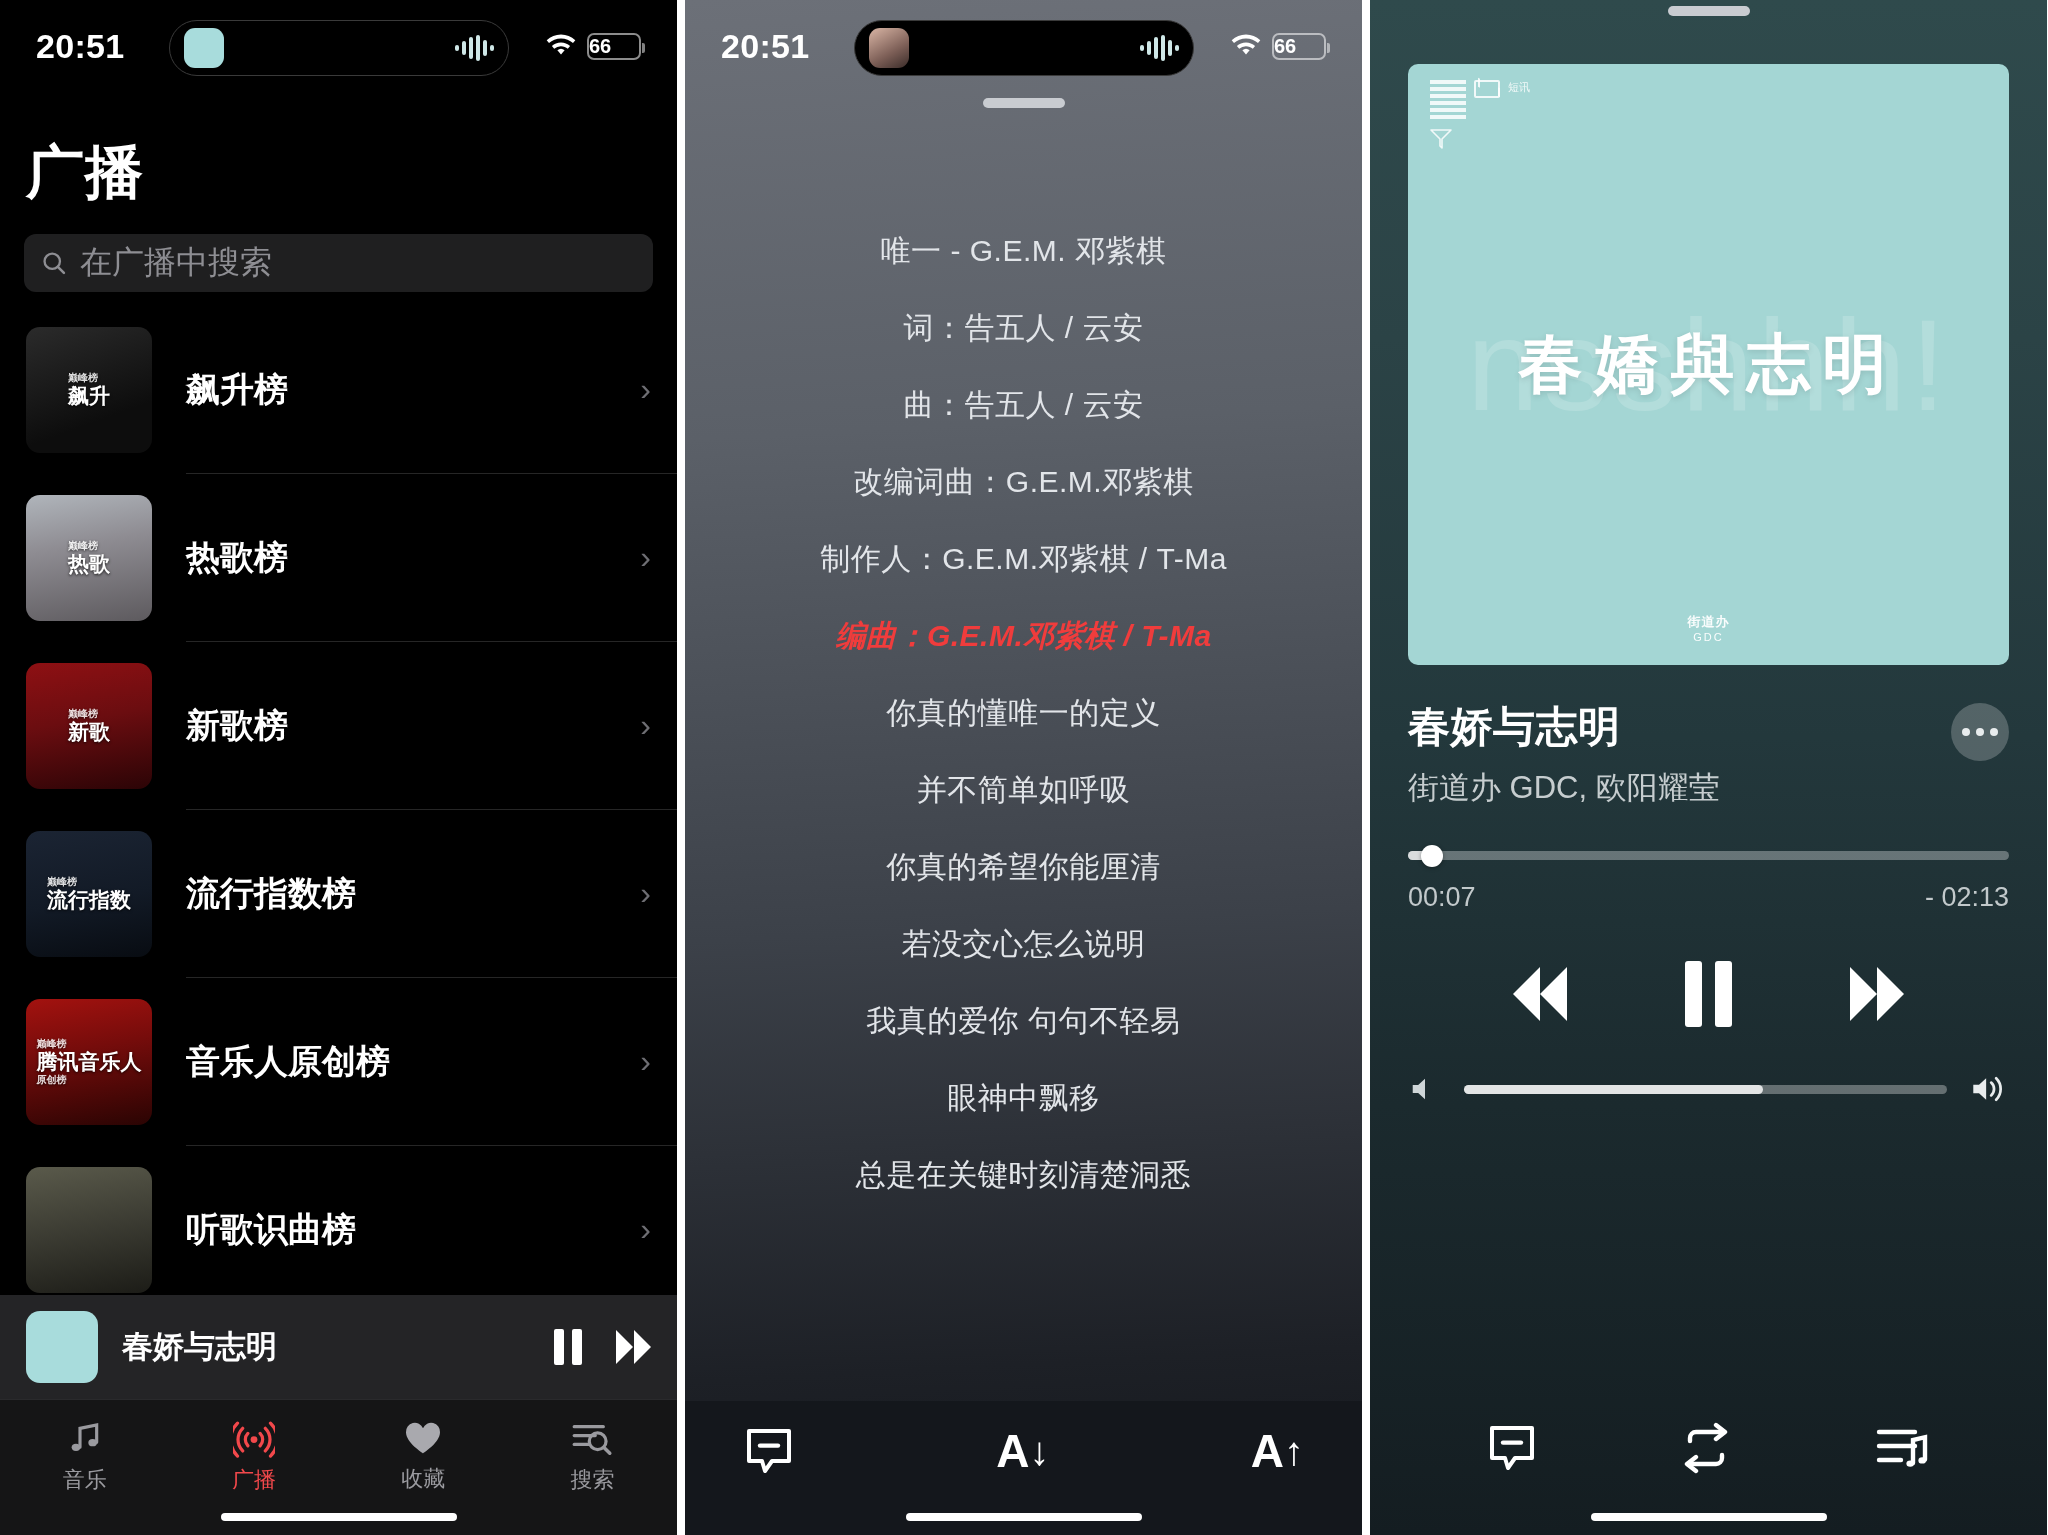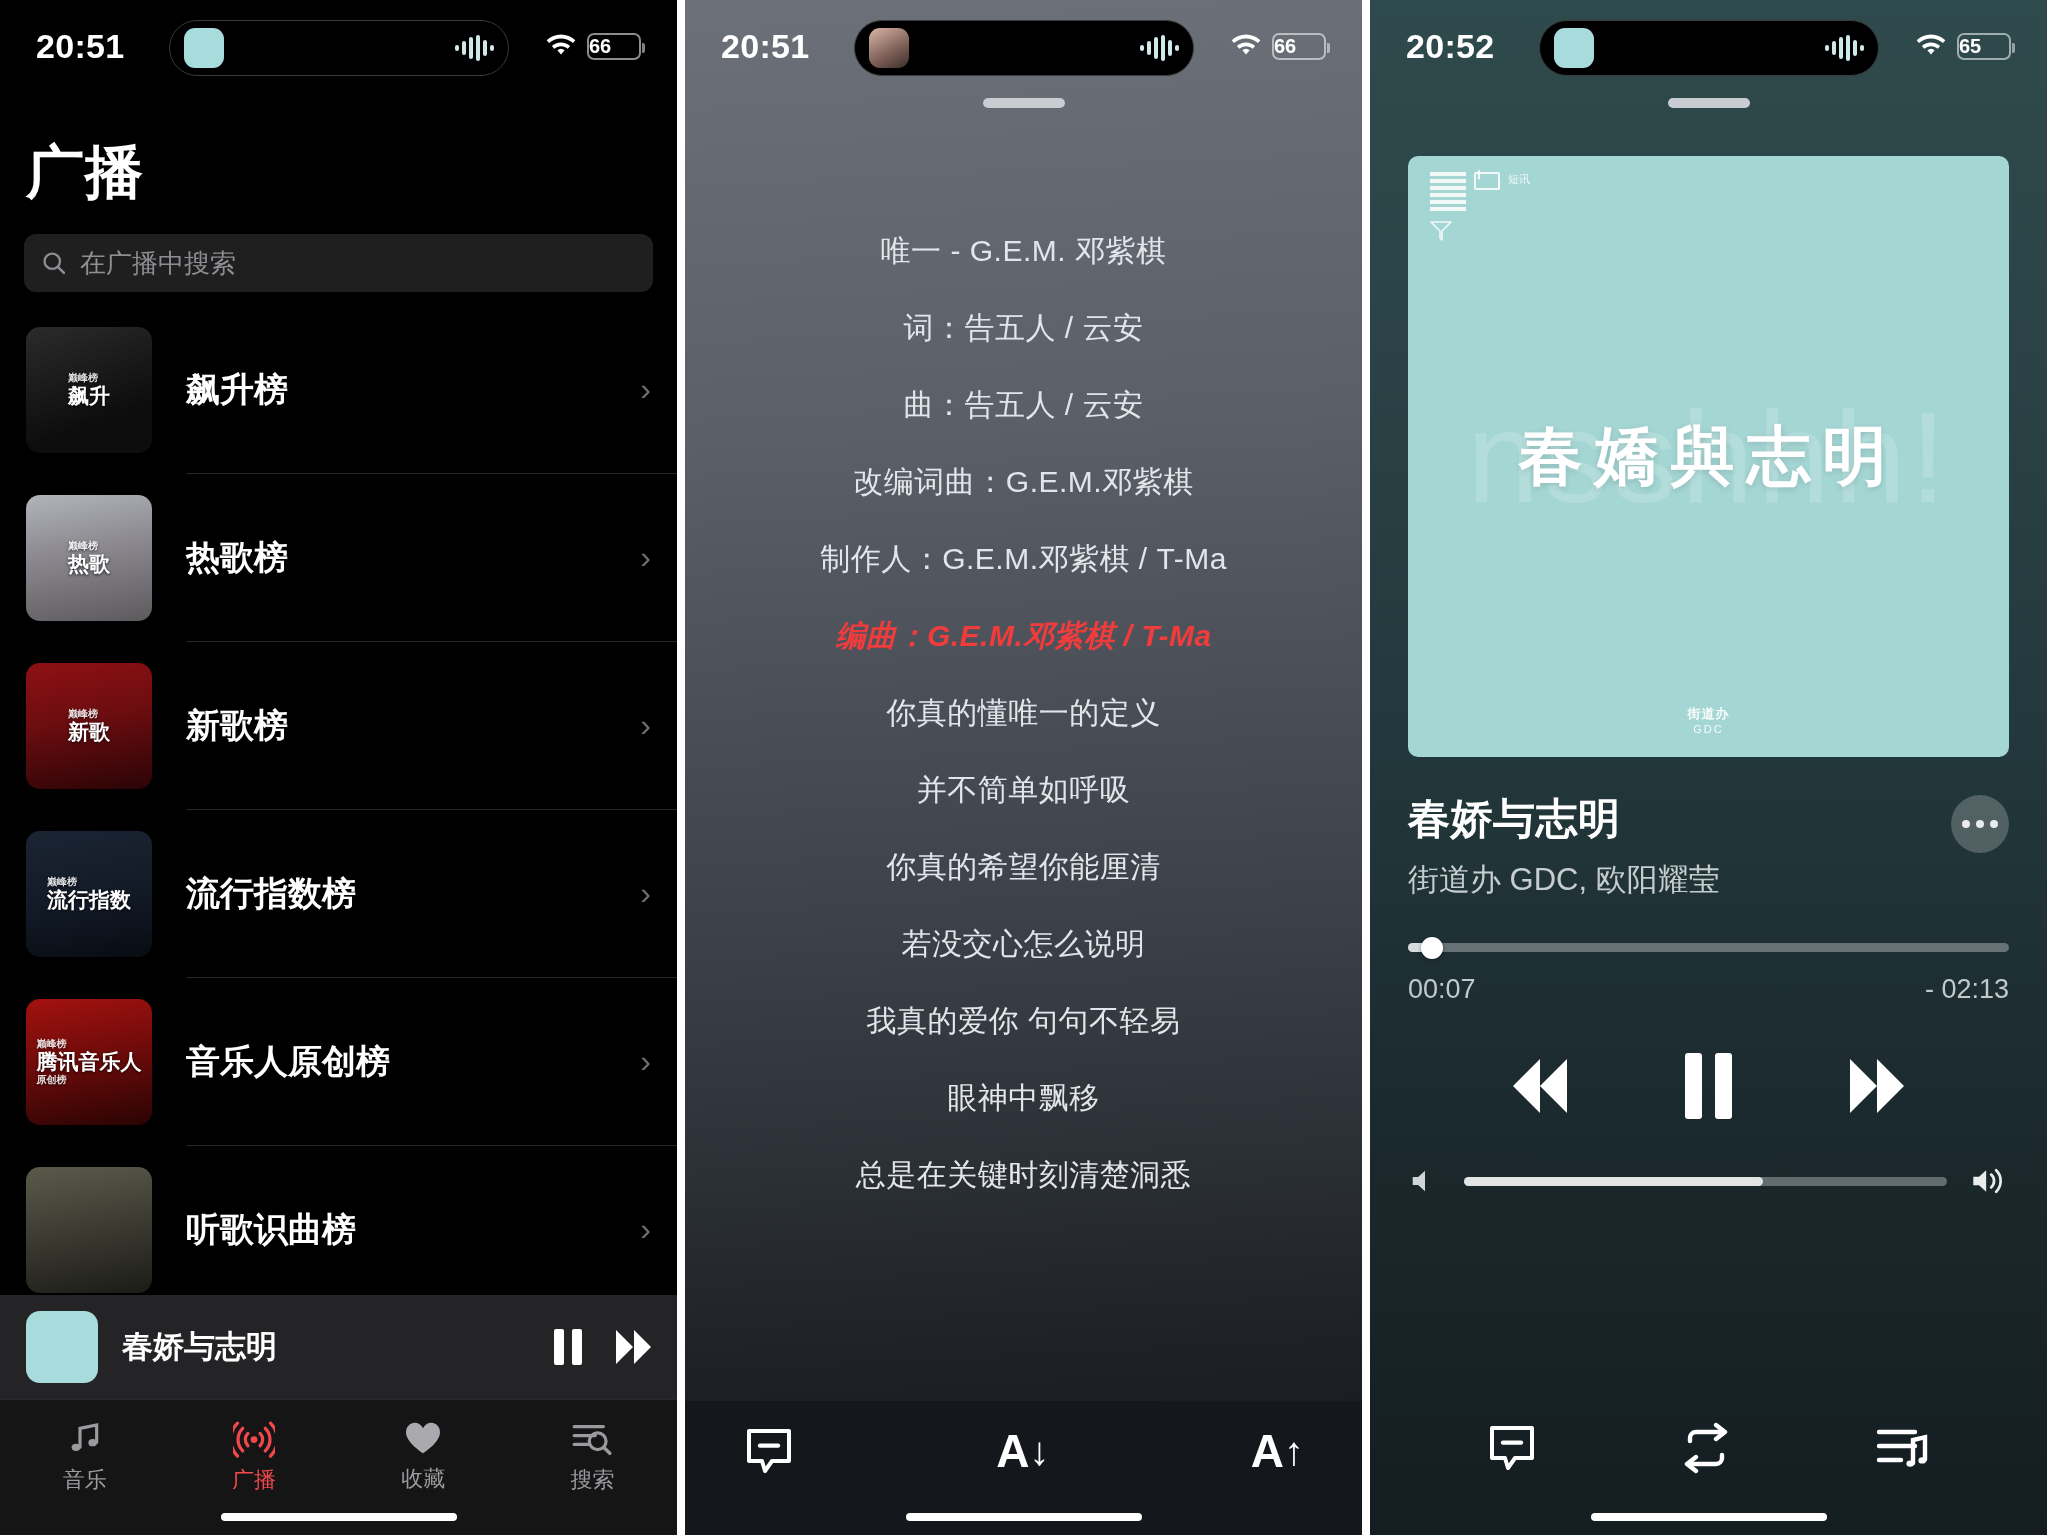--- a/index.html
+++ b/index.html
@@ -94,21 +94,21 @@
     letter-spacing: 1px;
   }
   .searchbar {
     margin: 6px 24px 0 24px;
     height: 58px;
     background: #1f1f20;
     border-radius: 12px;
     display: flex; align-items: center;
     padding: 0 16px; gap: 12px;
   }
-  .searchbar .ph { color: #8e8e93; font-size: 26px; }
+  .searchbar .ph { color: #8e8e93; font-size: 32px; }
   .rowlist { margin-top: 14px; }
   .row {
     display: flex; align-items: center;
     height: 168px;
     padding-left: 26px;
     position: relative;
   }
   .row-art {
     width: 126px; height: 126px;
     border-radius: 14px;
@@ -532,44 +532,20 @@
         <b>A</b>
           <span style="font-size:40px">↑</span>
       </div>
     </div>
 
     <div class="homebar"></div>
   </div>
 
   <div class="phone p3">
 
-    <div class="statusbar">
-      <div class="sb-time">20:52</div>
-      <div class="sb-island">
-        <div class="sb-island-art"></div>
-        <div class="sb-wave">
-          <i style="height:6px"></i>
-            <i style="height:14px"></i>
-            <i style="height:22px"></i>
-            <i style="height:26px"></i>
-            <i style="height:16px"></i>
-            <i style="height:6px"></i>
-        </div>
-      </div>
-      <div class="sb-right">
-        <svg class="sb-wifi" viewBox="0 0 32 24">
-          <path d="M16 20.5l3.6-4.3a5.6 5.6 0 0 0-7.2 0z" fill="#fff"></path>
-          <path d="M16 12.2c2.6 0 5 .9 6.8 2.5l2.3-2.7A14.3 14.3 0 0 0 16 8.4c-3.5 0-6.8 1.3-9.1 3.6l2.3 2.7A10 10 0 0 1 16 12.2z" fill="#fff"></path>
-          <path d="M16 4.4c4.6 0 8.9 1.7 12 4.6l2.3-2.8A21.8 21.8 0 0 0 16 .6 21.8 21.8 0 0 0 1.7 6.2L4 9c3.1-2.9 7.4-4.6 12-4.6z" fill="#fff"></path>
-        </svg>
-        <div class="sb-batt">
-          <span>65</span>
-        </div>
-      </div>
-    </div>
 
     <div class="grabber"></div>
 
     <div class="cover-wrap">
       <div class="cover">
         <div class="corner">
           <div class="r1">
             <div class="barcode">
                 <i></i>
                 <i></i>

